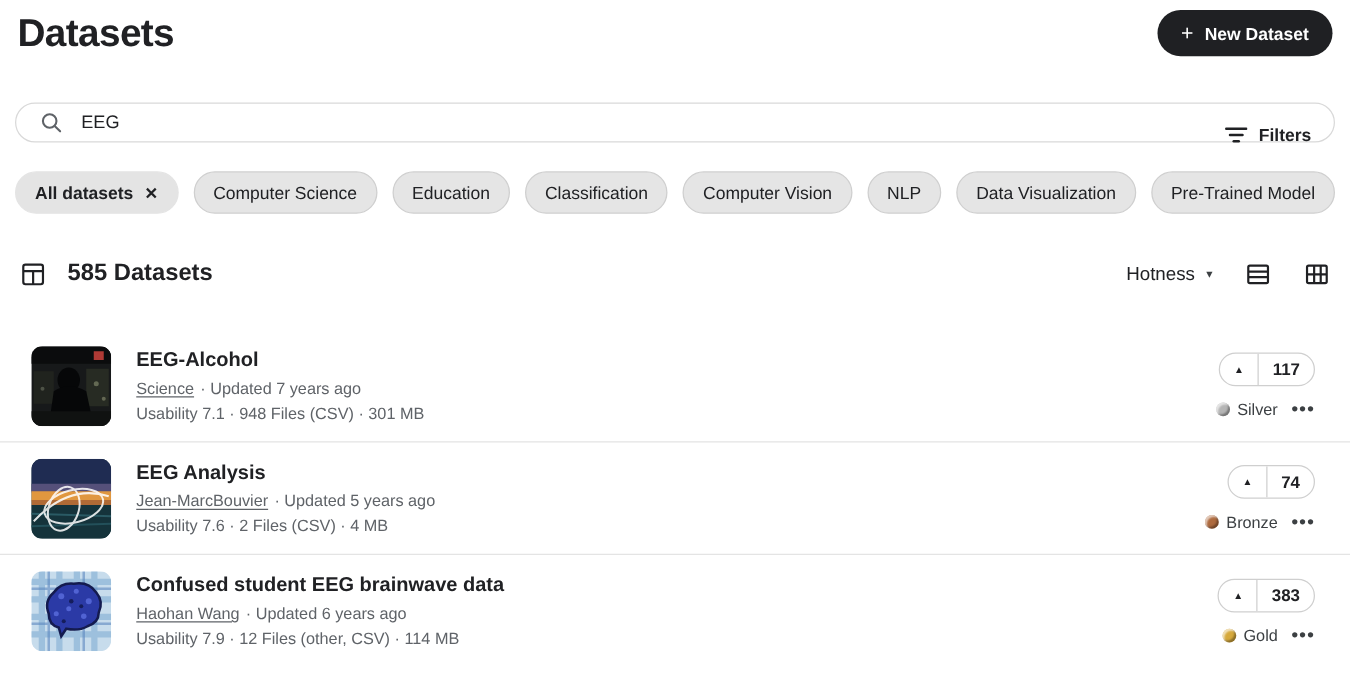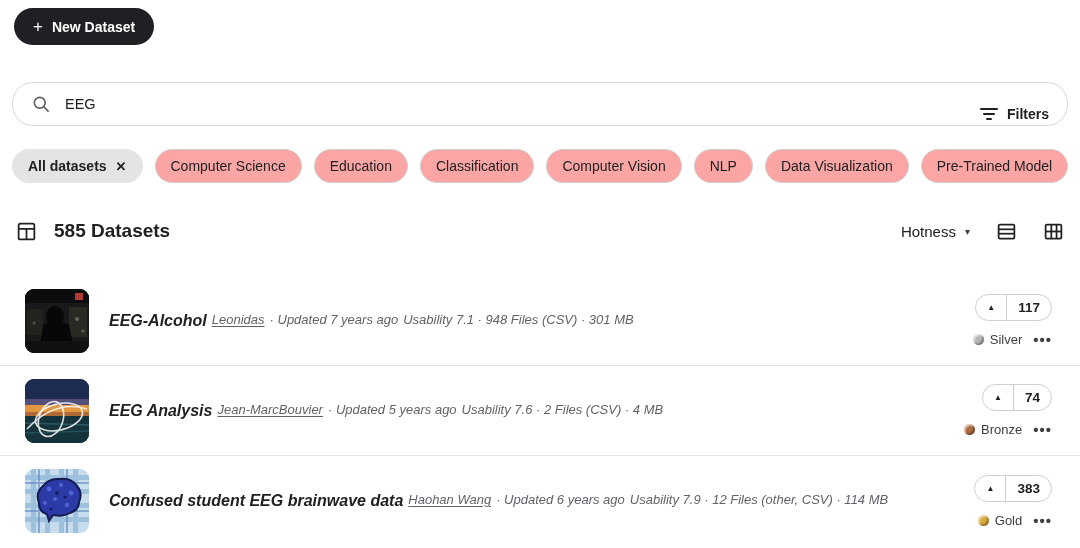--- a/index.html
+++ b/index.html
@@ -9,32 +9,32 @@
   
   .header { display:flex; justify-content:space-between; align-items:flex-start;
     padding:8px 14px 0 14px; height:50px; }
   .page-title { font-size:31px; font-weight:800; letter-spacing:-0.5px; line-height:38px; }
   .new-dataset-btn { display:flex; align-items:center; gap:9px; height:37px; padding:0 19px;
     background:#1f2023; color:#fff; border:none; border-radius:19px; font-size:14px;
     font-weight:700; cursor:pointer; font-family:inherit; }
   .plus-glyph { font-size:17px; font-weight:400; line-height:1; }
 
   
-  .search-bar { margin:32px 12px 0 12px; height:44px; border:1px solid #d9d9d9;
+  .search-bar { margin:32px 12px 0 12px; height:32px; border:1px solid #d9d9d9;
     border-radius:21px; display:flex; align-items:center; padding:0 18px; }
   .search-icon { width:20px; height:20px; flex:0 0 auto; margin-right:14px; }
   .search-input { flex:1; border:none; outline:none; font-size:14.5px; color:#202124;
     font-family:inherit; background:transparent; }
   .filters-btn { display:flex; align-items:center; gap:9px; background:none; border:none;
     font-family:inherit; font-size:14px; font-weight:700; color:#202124; cursor:pointer;margin-top:20px; }
 
   
   .chips { display:flex; align-items:center; gap:12px; margin:23px 12px 0 12px; }
   .chip { height:34px; display:flex; align-items:center; gap:9px; padding:0 15px;
-    border-radius:17px; border:1px solid #cfcfcf; background:#fca5a5; font-size:14px;
+    border-radius:17px; border:1px solid #cfcfcf; background:#e5e5e5; font-size:14px;
     color:#202124; cursor:pointer; font-family:inherit; white-space:nowrap; }
   .chip.active { background:#e4e4e4; border-color:#e4e4e4; font-weight:700; }
   .close-glyph { font-size:13px; font-weight:700; }
 
   
   .results-header { display:flex; align-items:center; margin:37px 16px 0 16px; }
   .results-left { display:flex; align-items:center; gap:17px; }
   .results-count { font-size:19px; font-weight:700; }
   .results-right { margin-left:auto; display:flex; align-items:center; gap:26px; }
   .sort-btn { display:flex; align-items:center; gap:9px; background:none; border:none;
@@ -42,21 +42,21 @@
   .caret-glyph { font-size:10px; color:#3c4043; }
   .view-btn { background:none; border:none; cursor:pointer; padding:0; line-height:0; }
 
   
   .rows { margin-top:34px; }
   .dataset-row { display:flex; align-items:center; padding:13px 16px 13px 25px; height:90px; }
   .dataset-row.bordered { border-bottom:1px solid #e4e4e4; }
   .thumb { width:64px; height:64px; border-radius:9px; overflow:hidden; flex:0 0 auto;
     margin-right:20px; cursor:pointer; }
   .thumb svg { display:block; }
-  .row-info { display:flex; gap:5px;font-style:italic; }
+  .row-info { display:flex; flex-direction:column; gap:5px; }
   .row-title { font-size:16px; font-weight:700; color:#202124; cursor:pointer; }
   .row-sub { font-size:13px; color:#5f6368; display:flex; gap:5px; }
   .row-author { text-decoration:underline; text-underline-offset:2px; cursor:pointer; }
   .row-meta { font-size:13px; color:#5f6368; }
   .row-actions { margin-left:auto; display:flex; flex-direction:column; align-items:flex-end;
     gap:11px; padding-right:12px; }
   .vote-pill { display:flex; align-items:stretch; height:27px; border:1px solid #cfcfcf;
     border-radius:14px; overflow:hidden; background:#fff; }
   .vote-up { width:31px; display:flex; align-items:center; justify-content:center;
     border:none; background:none; cursor:pointer; font-size:8px; color:#202124;
@@ -66,20 +66,21 @@
   .medal-line { display:flex; align-items:center; gap:6px; font-size:13px; color:#3c4043; }
   .medal-dot { width:11px; height:11px; border-radius:50%;
     box-shadow:inset 1.5px 1.5px 1.5px rgba(255,255,255,.65), inset -1.5px -1.5px 1.5px rgba(0,0,0,.35); }
   .more-btn { background:none; border:none; cursor:pointer; font-size:15px; font-weight:700;
     color:#3c4043; letter-spacing:1px; margin-left:5px; line-height:1; }
 </style>
 </head>
 <body>
 
 <div class="header">
+  <div class="page-title">Datasets</div>
   <button class="new-dataset-btn">
     <span class="plus-glyph">+</span>
     <span>New Dataset</span>
   </button>
 </div>
 
 <div class="search-bar">
   <svg class="search-icon" viewBox="0 0 24 24">
     <circle cx="10.5" cy="10.5" r="6.5" fill="none" stroke="#5f6368" stroke-width="2"></circle>
     <line x1="15.3" y1="15.3" x2="20.5" y2="20.5" stroke="#5f6368" stroke-width="2" stroke-linecap="round"></line>
@@ -169,21 +170,21 @@
         <circle cx="58" cy="42" r="1.6" fill="#8c8f72" opacity="0.6"></circle>
         <rect x="50" y="4" width="8" height="7" fill="#b03a35"></rect>
         <ellipse cx="30" cy="27" rx="9" ry="10" fill="#060708"></ellipse>
         <path d="M14 64 L18 36 Q30 28 44 36 L50 64 Z" fill="#060708"></path>
         <rect x="0" y="52" width="64" height="12" fill="#101211"></rect>
       </svg>
     </div>
     <div class="row-info">
       <span class="row-title">EEG-Alcohol</span>
       <span class="row-sub">
-        <span class="row-author">Leonidas</span>
+        <span class="row-author">Science</span>
         <span>· Updated 7 years ago</span>
       </span>
       <span class="row-meta">Usability 7.1 · 948 Files (CSV) · 301 MB</span>
     </div>
     <div class="row-actions">
       <div class="vote-pill">
         <button class="vote-up">▲</button>
         <span class="vote-count">117</span>
       </div>
       <div class="medal-line">

